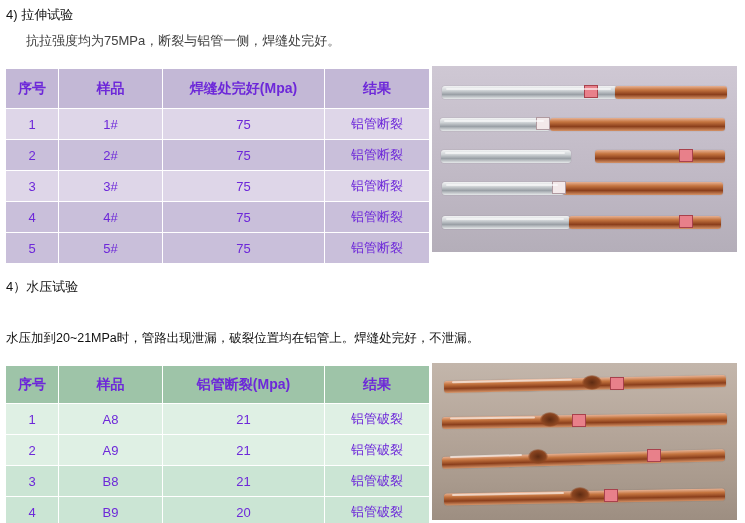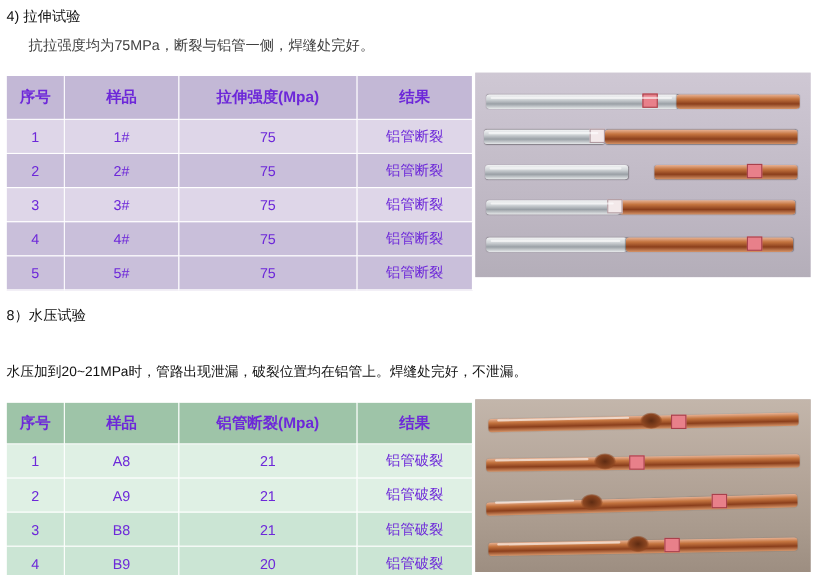--- a/index.html
+++ b/index.html
@@ -215,21 +215,21 @@
     <colgroup>
         <col class="c1">
         <col class="c2">
         <col class="c3">
         <col class="c4">
       </colgroup>
     <thead>
       <tr>
         <th>序号</th>
         <th>样品</th>
-        <th>拉伸强度(Mpa)</th>
+        <th>焊缝处完好(Mpa)</th>
         <th>结果</th>
       </tr>
     </thead>
     <tbody>
       <tr>
         <td>1</td>
         <td>1#</td>
         <td>75</td>
         <td>铝管断裂</td>
       </tr>
@@ -282,21 +282,21 @@
     <div class="tube copper" style="left:131px; top:116px; width:160px;"></div>
     <div class="label-tag" style="left:120px; top:115px;"></div>
     <div class="hl" style="left:14px; top:118px; width:112px;"></div>
 
     <div class="tube steel" style="left:10px; top:150px; width:128px;"></div>
     <div class="tube copper" style="left:137px; top:150px; width:152px;"></div>
     <div class="label-tag red" style="left:247px; top:149px;"></div>
     <div class="hl" style="left:14px; top:152px; width:118px;"></div>
   </div>
 
-  <div class="sec2-title">8）水压试验</div>
+  <div class="sec2-title">4）水压试验</div>
   <div class="sec2-para2">水压加到20~21MPa时，管路出现泄漏，破裂位置均在铝管上。焊缝处完好，不泄漏。</div>
 
   <table class="dtab" id="pressure-table">
     <colgroup>
         <col class="c1">
         <col class="c2">
         <col class="c3">
         <col class="c4">
       </colgroup>
     <thead>

